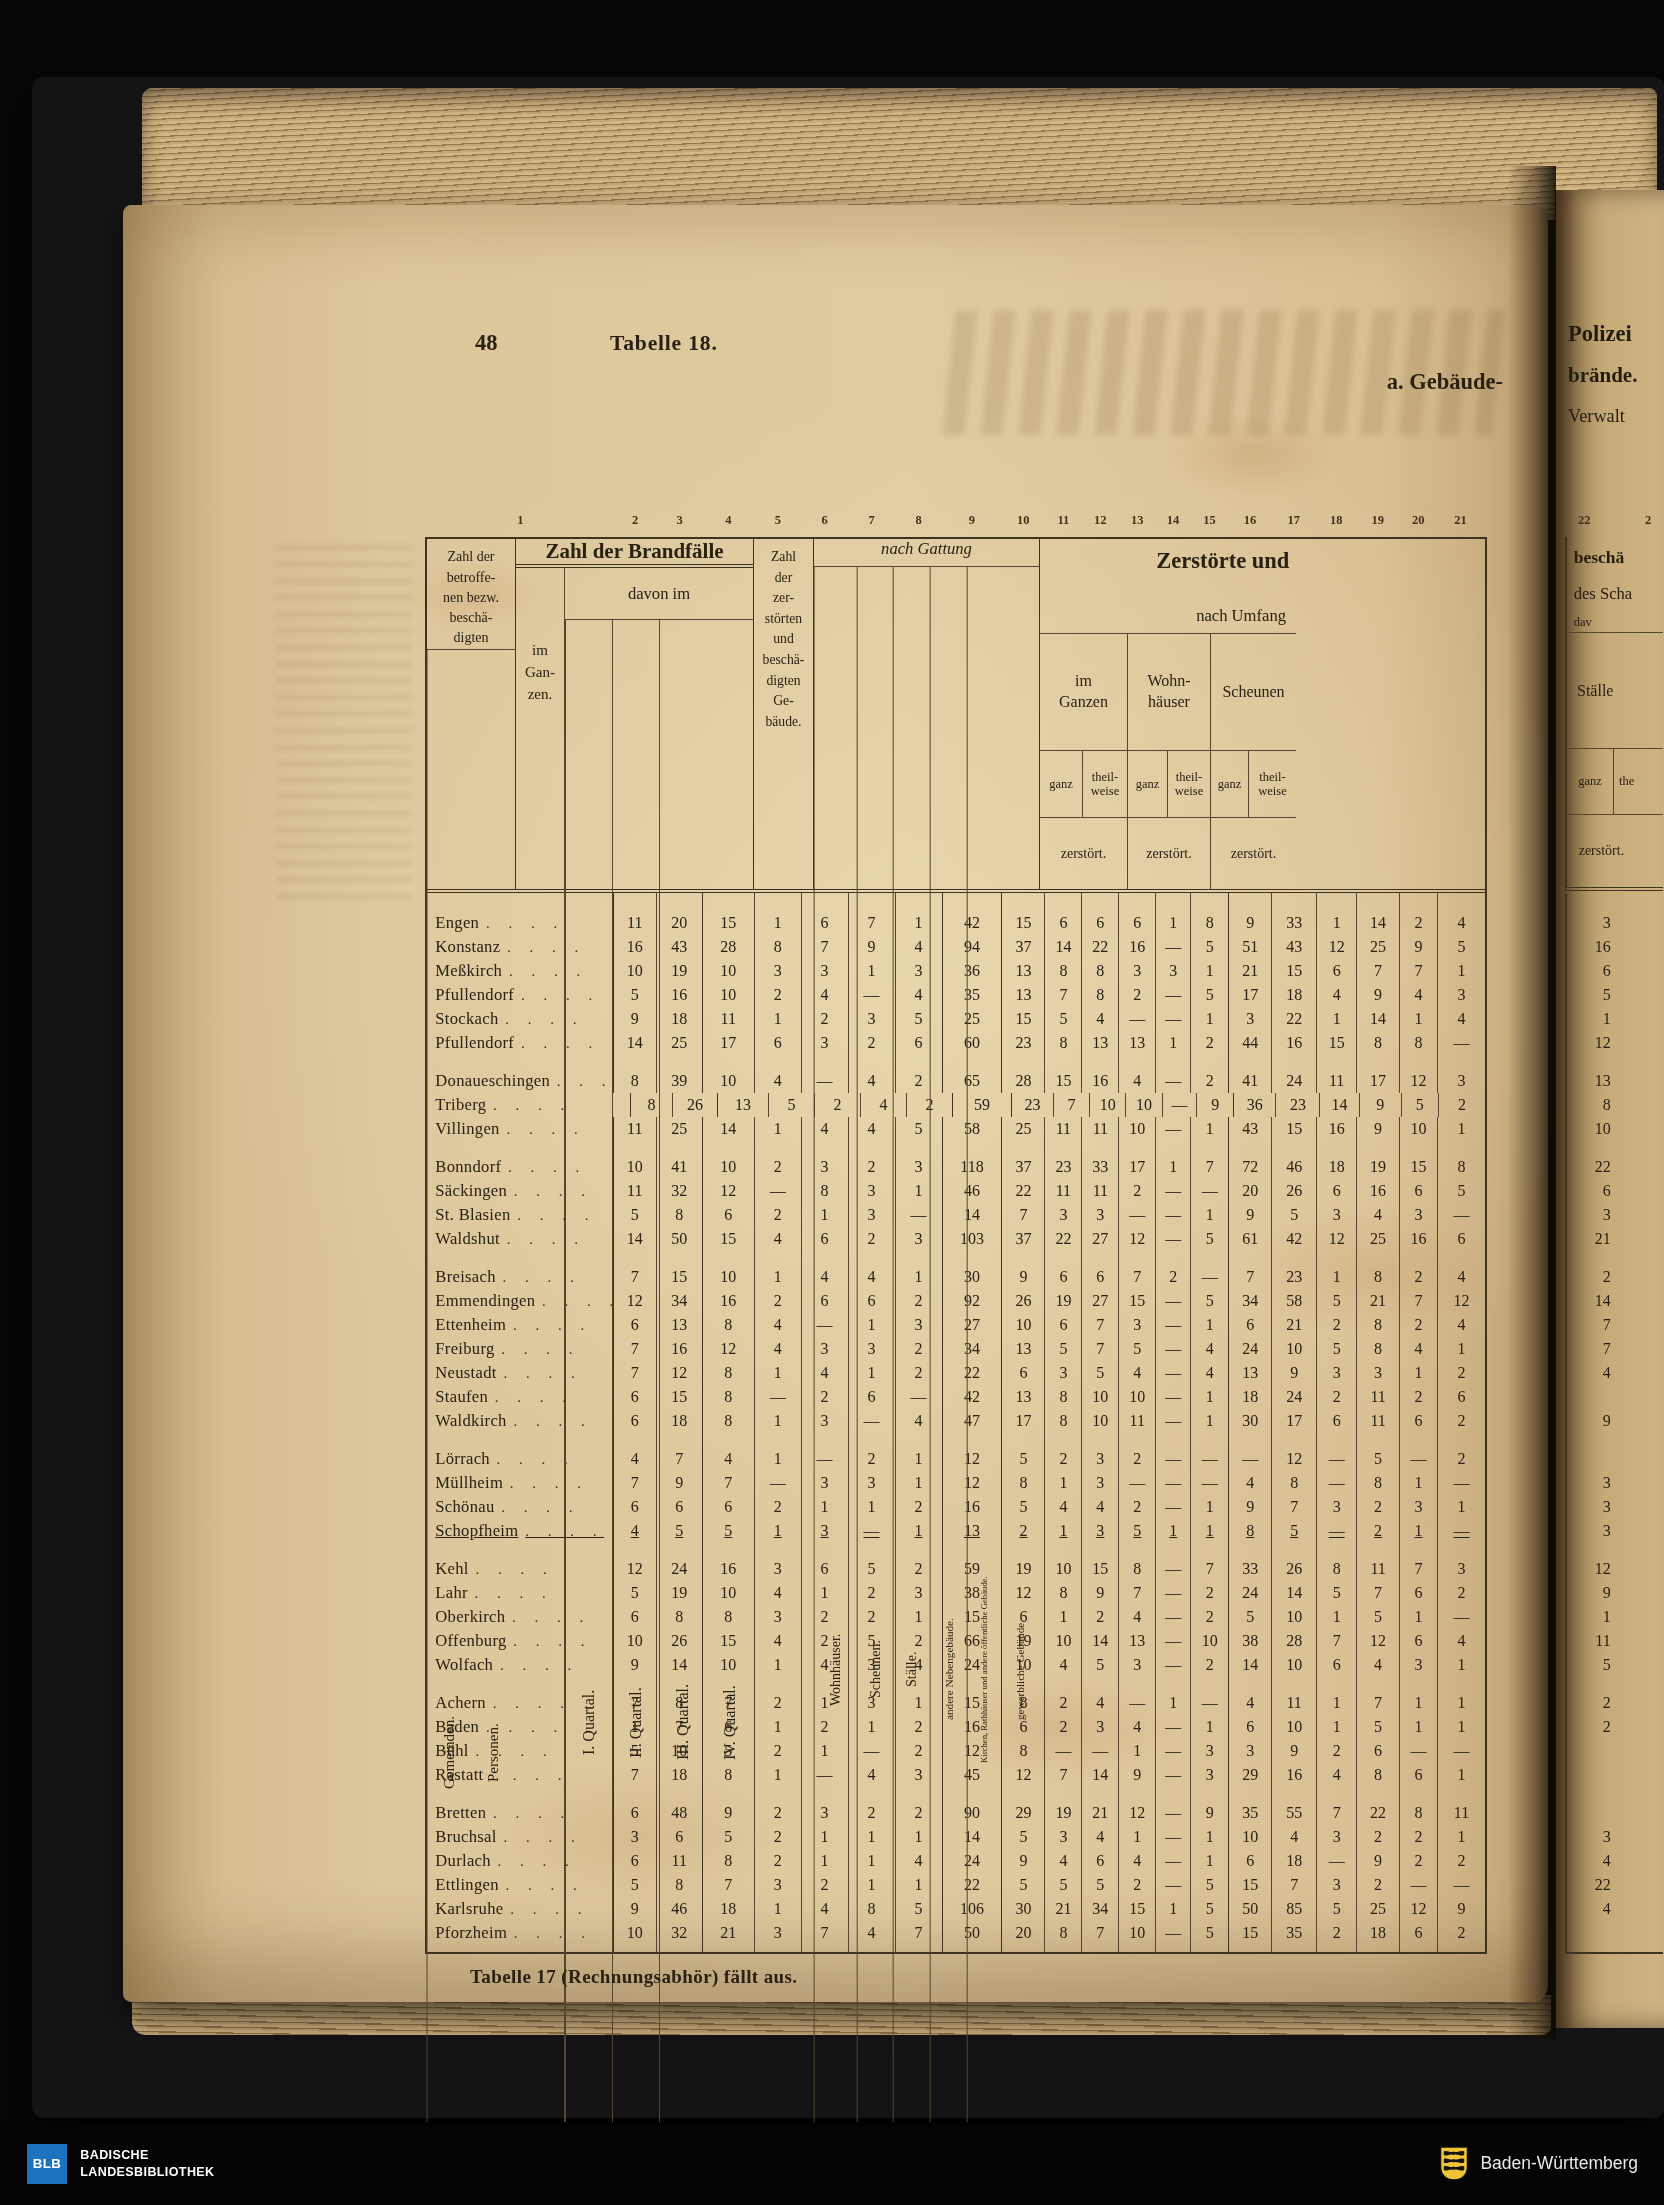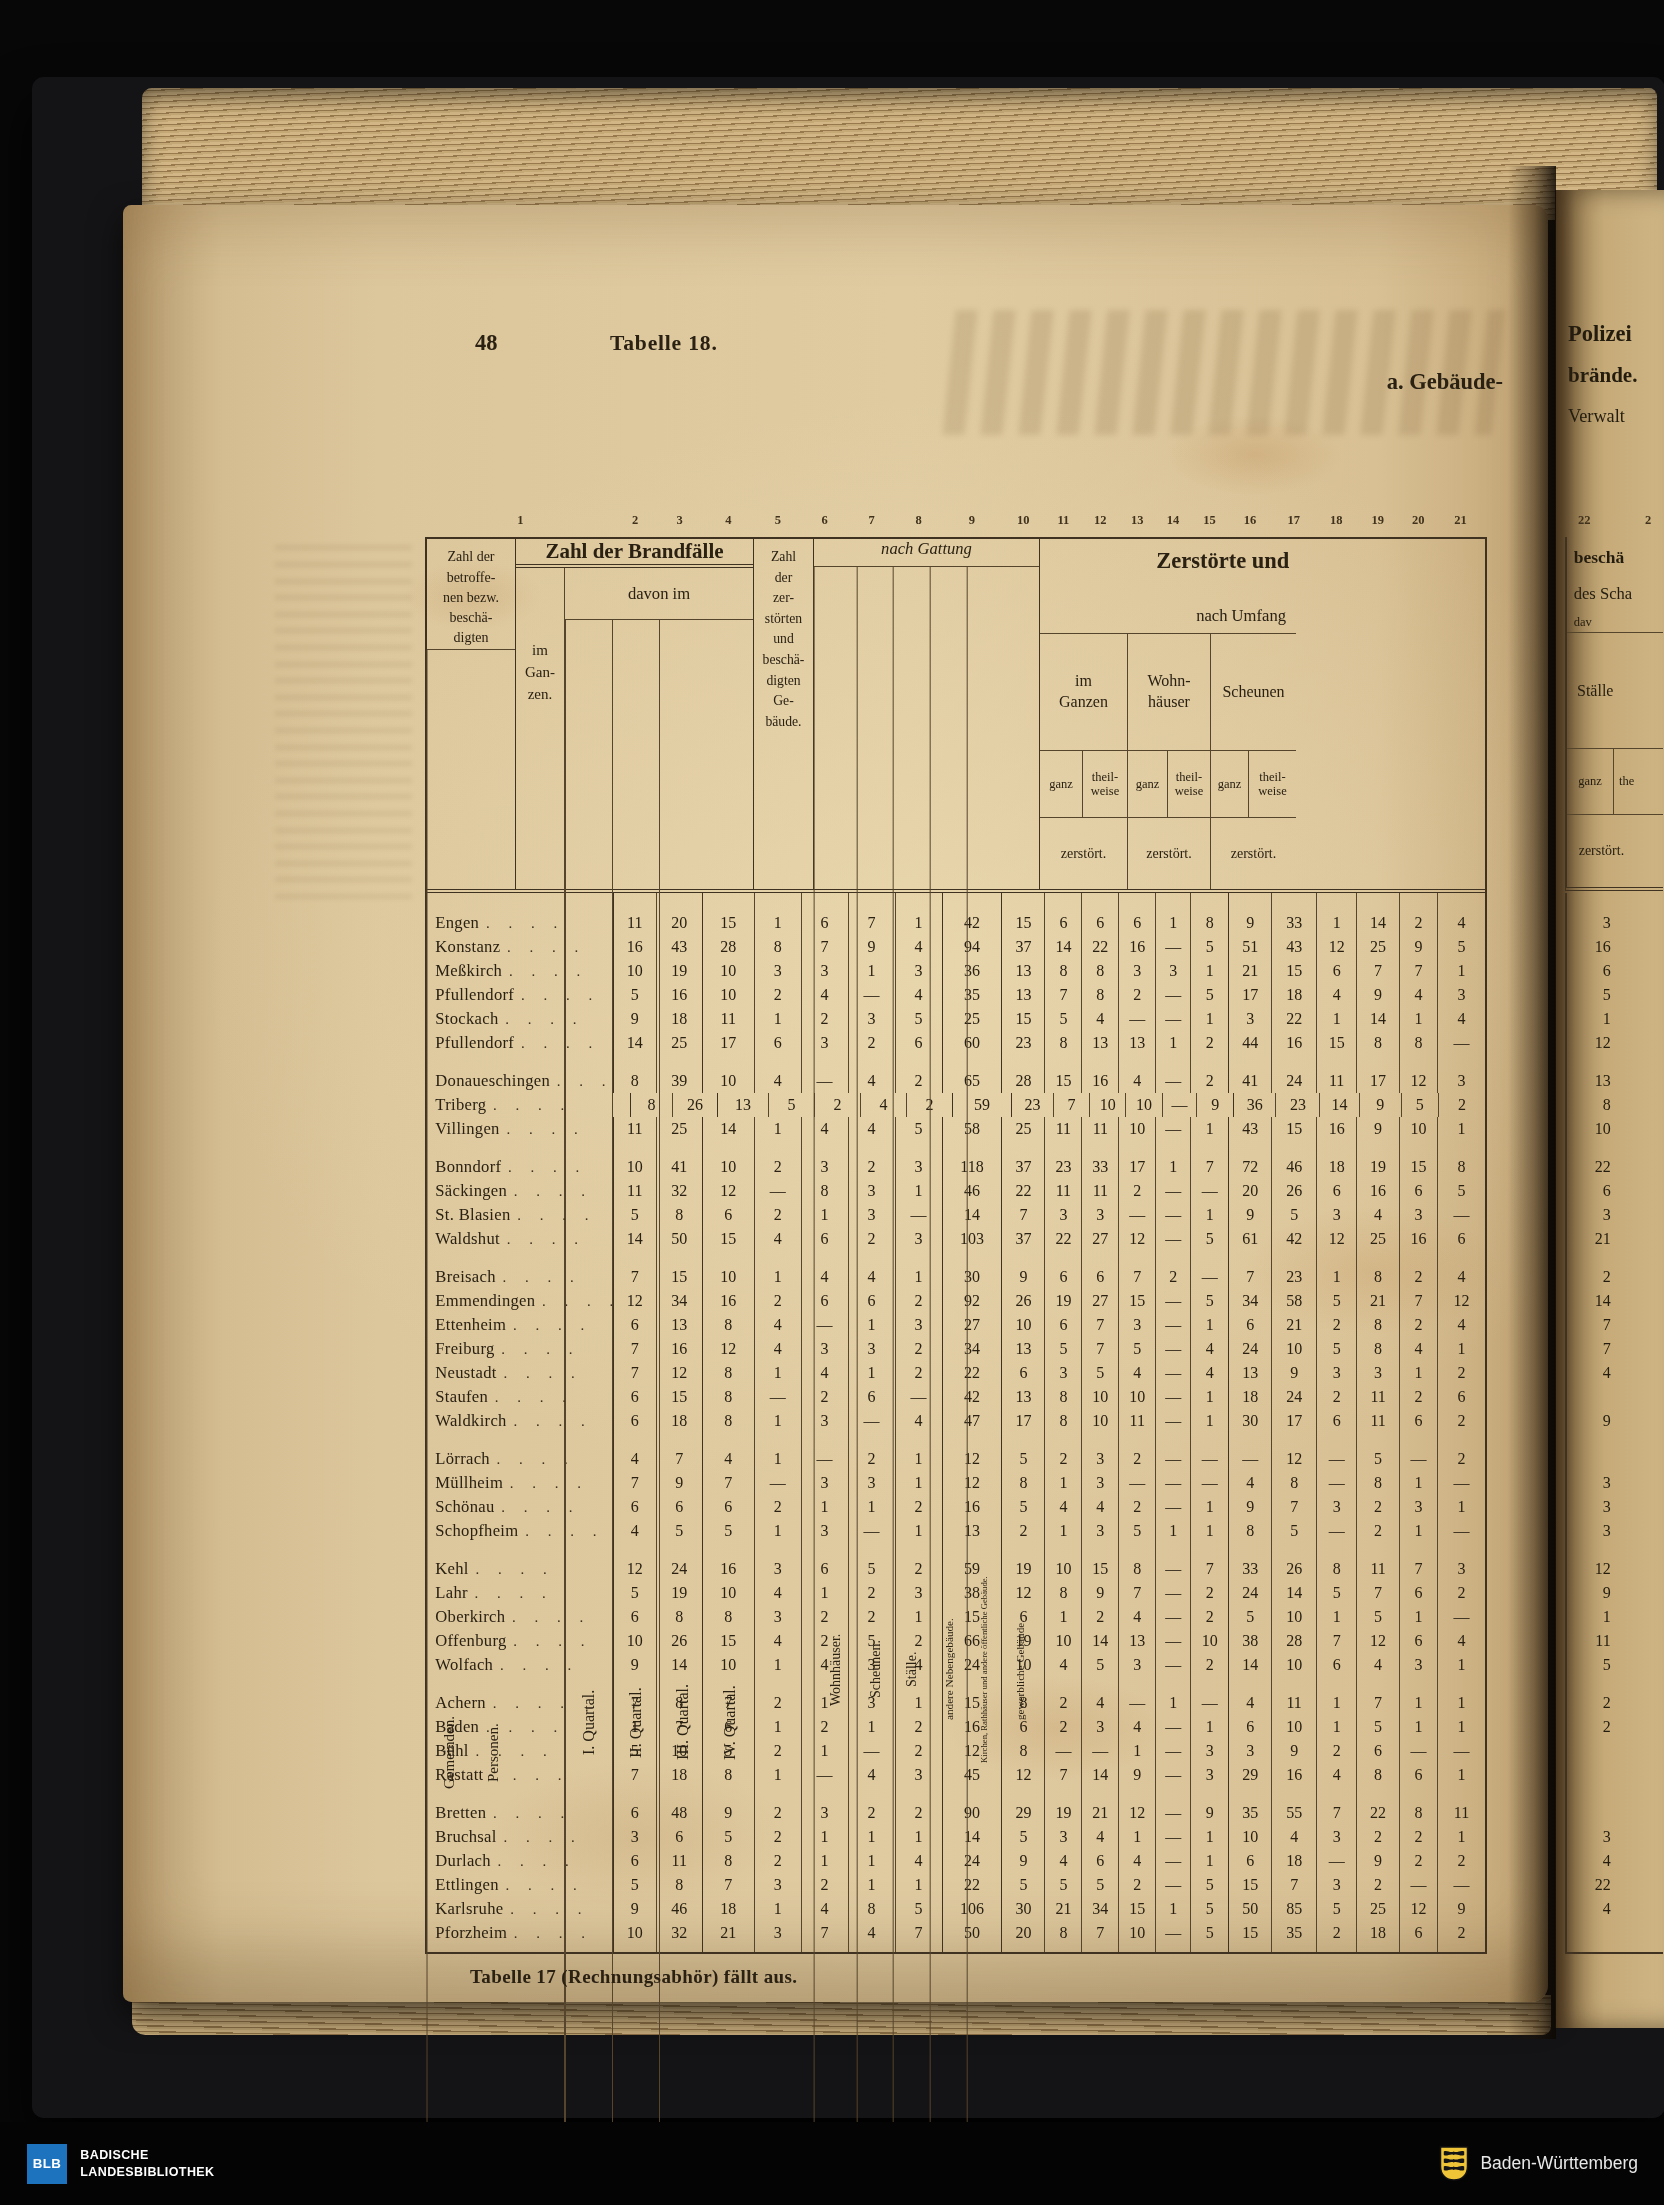--- a/index.html
+++ b/index.html
@@ -985,21 +985,21 @@
           <div class="tcell num" style="width: 37px;">2</div>
           <div class="tcell num" style="width: 35px;">—</div>
           <div class="tcell num strongline" style="width: 38px;">1</div>
           <div class="tcell num" style="width: 43px;">9</div>
           <div class="tcell num" style="width: 45px;">7</div>
           <div class="tcell num" style="width: 40px;">3</div>
           <div class="tcell num" style="width: 43px;">2</div>
           <div class="tcell num" style="width: 38px;">3</div>
           <div class="tcell num lastcell" style="width: 47px;">1</div>
         </div>
-        <div class="trow" style="height: 24px;">
+        <div class="trow" style="height: 24px; text-decoration: underline;">
           <div class="tcell lbl strongline" style="width: 187px;">
             <span class="rname">Schopfheim</span>
             <span class="rdots"> . . . .</span>
           </div>
           <div class="tcell num" style="width: 43px;">4</div>
           <div class="tcell num strongline" style="width: 46px;">5</div>
           <div class="tcell num" style="width: 52px;">5</div>
           <div class="tcell num" style="width: 47px;">1</div>
           <div class="tcell num" style="width: 47px;">3</div>
           <div class="tcell num" style="width: 47px;">—</div>

